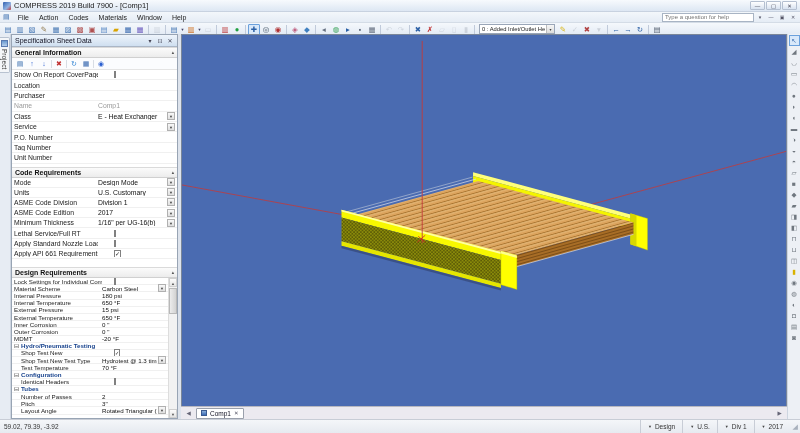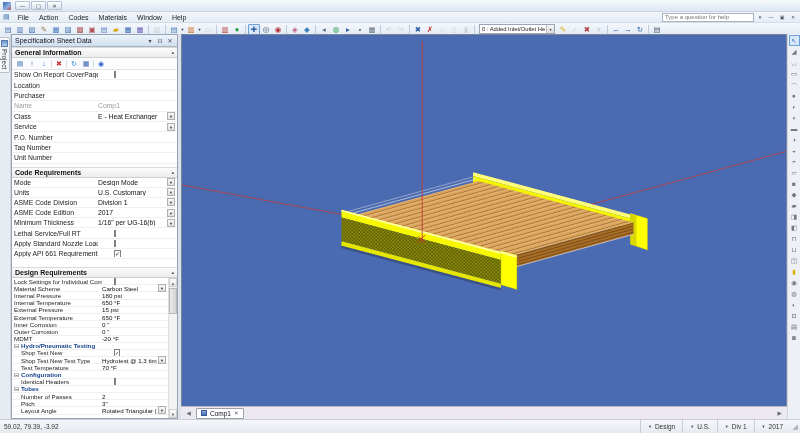--- a/index.html
+++ b/index.html
@@ -94,20 +94,21 @@
   .sspacer{flex:1}
   .scell{display:flex;align-items:center;gap:3px;border-left:1px solid #c8cdd6;padding:0 7px;height:100%}
   .sarr{font-size:4px;color:#444}
   .grip{width:10px;color:#a8b0bc;font-size:7px;line-height:14px;text-align:right;padding-right:2px}
 </style>
 </head>
 <body>
 
 <div class="titlebar">
   <span class="appicon"></span>
+  <span class="ttext">COMPRESS 2019 Build 7900 - [Comp1]</span>
   <span class="winbtn">—</span>
   <span class="winbtn">▢</span>
   <span class="winbtn">✕</span>
 </div>
 
 <div class="menubar">
   <span class="micon">▤</span>
   <span class="mitem">File</span>
   <span class="mitem">Action</span>
   <span class="mitem">Codes</span>

